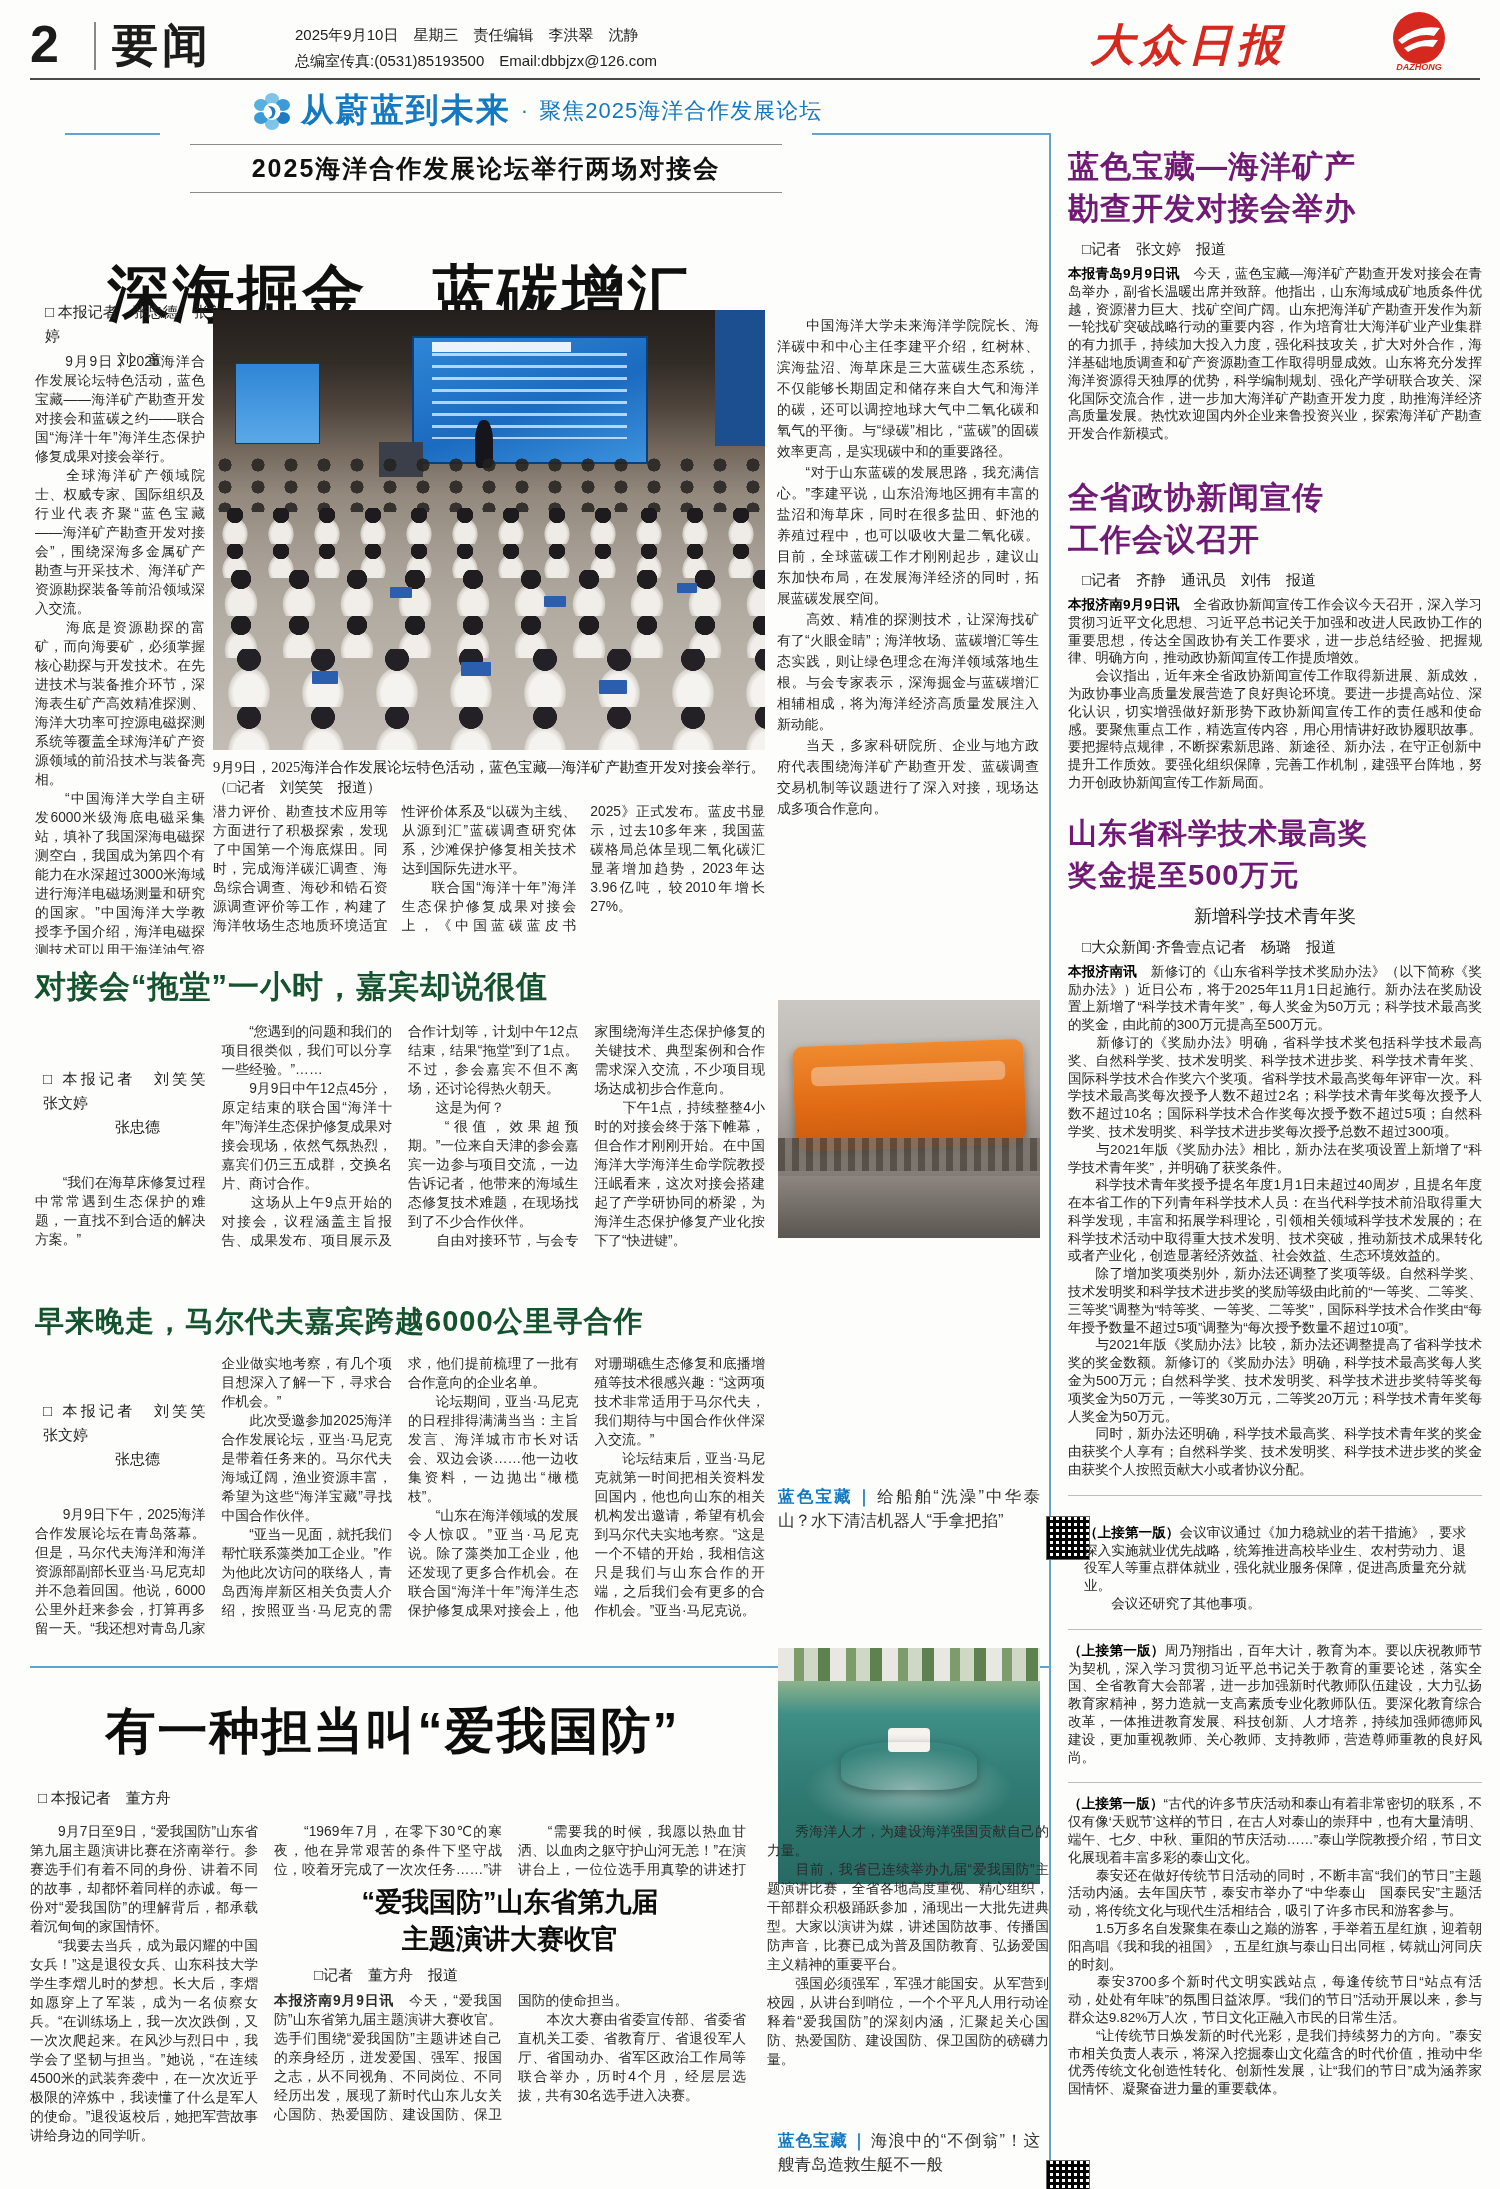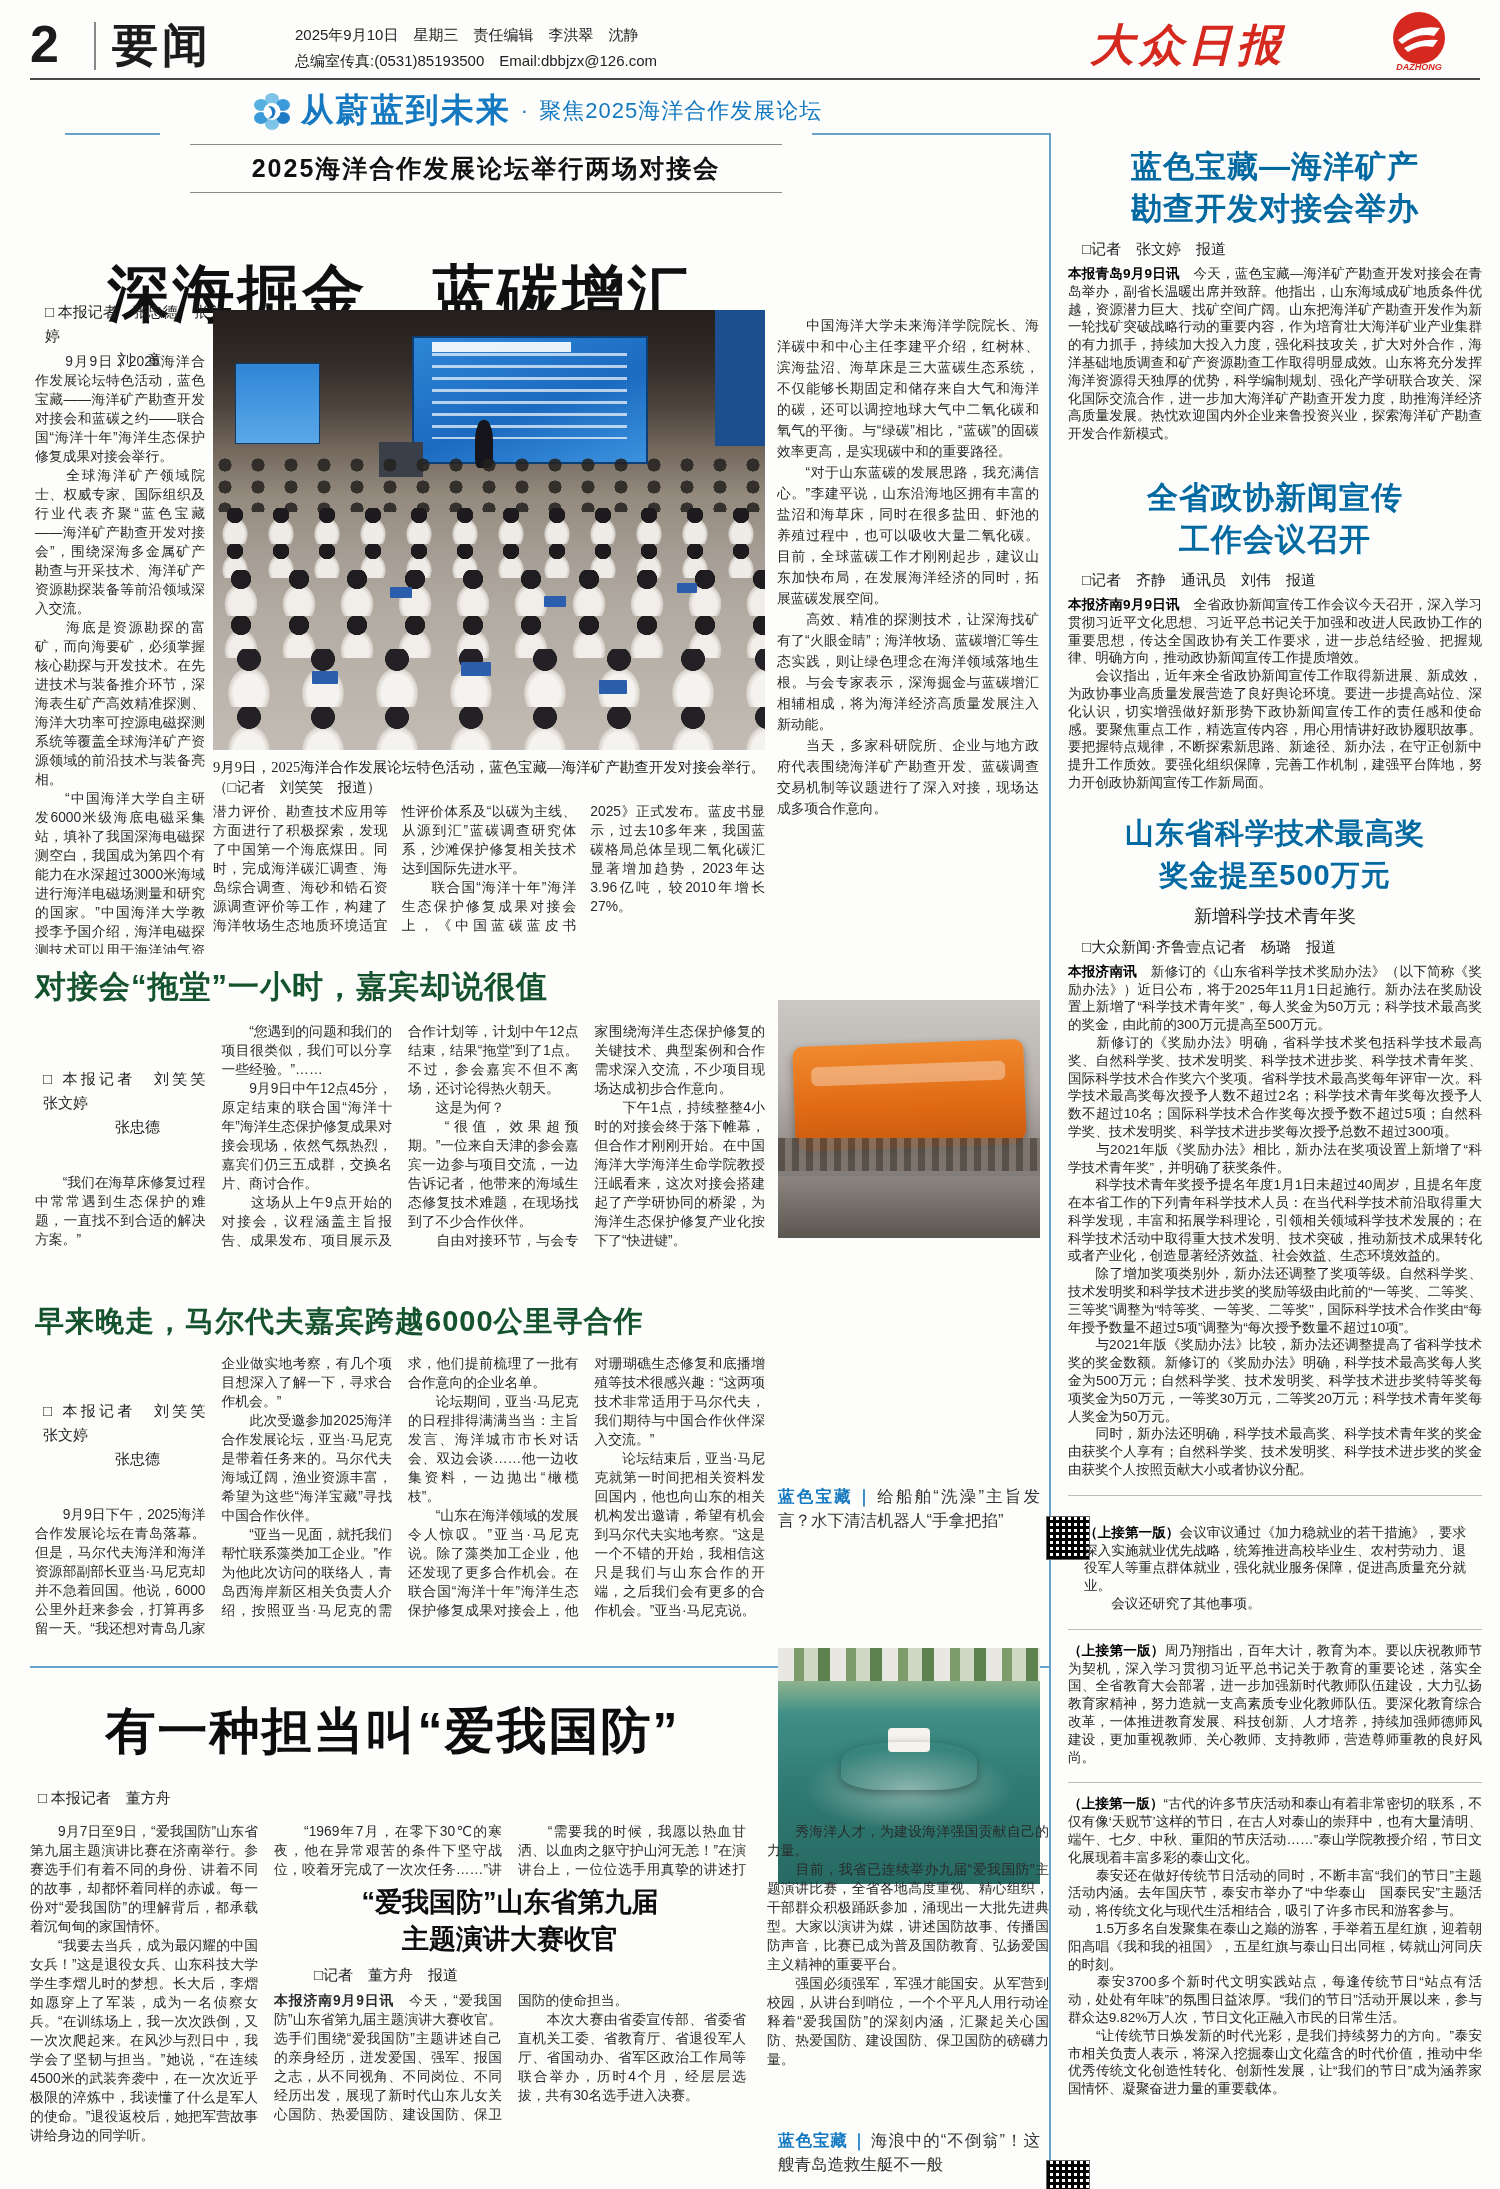--- a/index.html
+++ b/index.html
@@ -71,21 +71,21 @@
   .m2 .wake{position:absolute;left:10%;top:42%;width:80%;height:36%;background:radial-gradient(ellipse at center,rgba(230,240,235,.5),transparent 70%);}
   .m2 .boat{position:absolute;left:24%;top:40%;width:52%;height:20%;background:linear-gradient(#f0residue8a2e,#e06a14);border-radius:40% 40% 30% 30%;box-shadow:0 3px 10px rgba(20,40,35,.5);}
   .m2 .cab{position:absolute;left:42%;top:34%;width:16%;height:10%;background:#f6f3ee;border-radius:4px;}
   .mcap{position:relative;font-size:16.5px;line-height:24px;color:#333;padding-right:50px;text-align:justify;}
   .mcap .tag{color:#1479c0;font-weight:800;}
   .mcap .sep{color:#1479c0;font-weight:800;padding:0 3px;}
   .qr{position:absolute;right:0;bottom:2px;width:42px;height:42px;border:1px solid #666;
       background-image:repeating-linear-gradient(0deg,#000 0 3px,transparent 3px 6px),
                        repeating-linear-gradient(90deg,#000 0 3px,#fff 3px 6px);}
   
-  .railhead{font-size:31px;font-weight:900;text-align:center;line-height:42px;letter-spacing:1px;color:#0369a1;}
+  .railhead{font-size:31px;font-weight:900;line-height:42px;letter-spacing:1px;color:#701a75;}
   .railsub{font-size:18px;text-align:center;margin-top:8px;color:#222;font-family:"Liberation Serif","DejaVu Serif",serif;}
   .railby{font-size:15px;color:#222;margin:10px 0 6px 14px;font-family:"Liberation Serif","DejaVu Serif",serif;}
   .railbody{font-size:13.6px;line-height:17.8px;text-align:justify;color:#262626;white-space:pre-line;}
   .railbody b{font-weight:800;color:#000;}
   .cont{border-top:1px solid #bdbdbd;padding-top:12px;margin-top:16px;}
   
   .bottomhead{font-size:50px;font-weight:900;letter-spacing:2px;text-align:center;color:#0d0d0d;}
   .subhead{font-size:27px;font-weight:900;text-align:center;line-height:37px;color:#0d0d0d;}
 </style>
 </head>
@@ -198,21 +198,21 @@
 　　论坛期间，亚当·马尼克的日程排得满满当当：主旨发言、海洋城市市长对话会、双边会谈……他一边收集资料，一边抛出“橄榄枝”。
 　　“山东在海洋领域的发展令人惊叹。”亚当·马尼克说。除了藻类加工企业，他还发现了更多合作机会。在联合国“海洋十年”海洋生态保护修复成果对接会上，他对珊瑚礁生态修复和底播增殖等技术很感兴趣：“这两项技术非常适用于马尔代夫，我们期待与中国合作伙伴深入交流。”
 　　论坛结束后，亚当·马尼克就第一时间把相关资料发回国内，他也向山东的相关机构发出邀请，希望有机会到马尔代夫实地考察。“这是一个不错的开始，我相信这只是我们与山东合作的开端，之后我们会有更多的合作机会。”亚当·马尼克说。</span></div>
 
   <div class="abs m1" style="left:778px;top:1000px;width:262px;height:238px;">
     <div class="bot"></div>
       <div class="orange"></div>
       <div class="treads"></div>
   </div>
   <div class="abs mcap" style="left:778px;top:1246px;width:262px;height:78px;">
-    <span class="tag">蓝色宝藏</span><span class="sep">｜</span><span>给船舶“洗澡”主旨发言？水下清洁机器人“手拿把掐”</span>
+    <span class="tag">蓝色宝藏</span><span class="sep">｜</span><span>给船舶“洗澡”中华泰山？水下清洁机器人“手拿把掐”</span>
     <div class="qr"></div>
   </div>
 
   <div class="abs m2" style="left:778px;top:1332px;width:262px;height:236px;">
     <div class="town"></div>
       <div class="wake"></div>
       <div class="cab"></div>
       <div class="boat"></div>
   </div>
   <div class="abs mcap" style="left:778px;top:1576px;width:262px;height:78px;">

